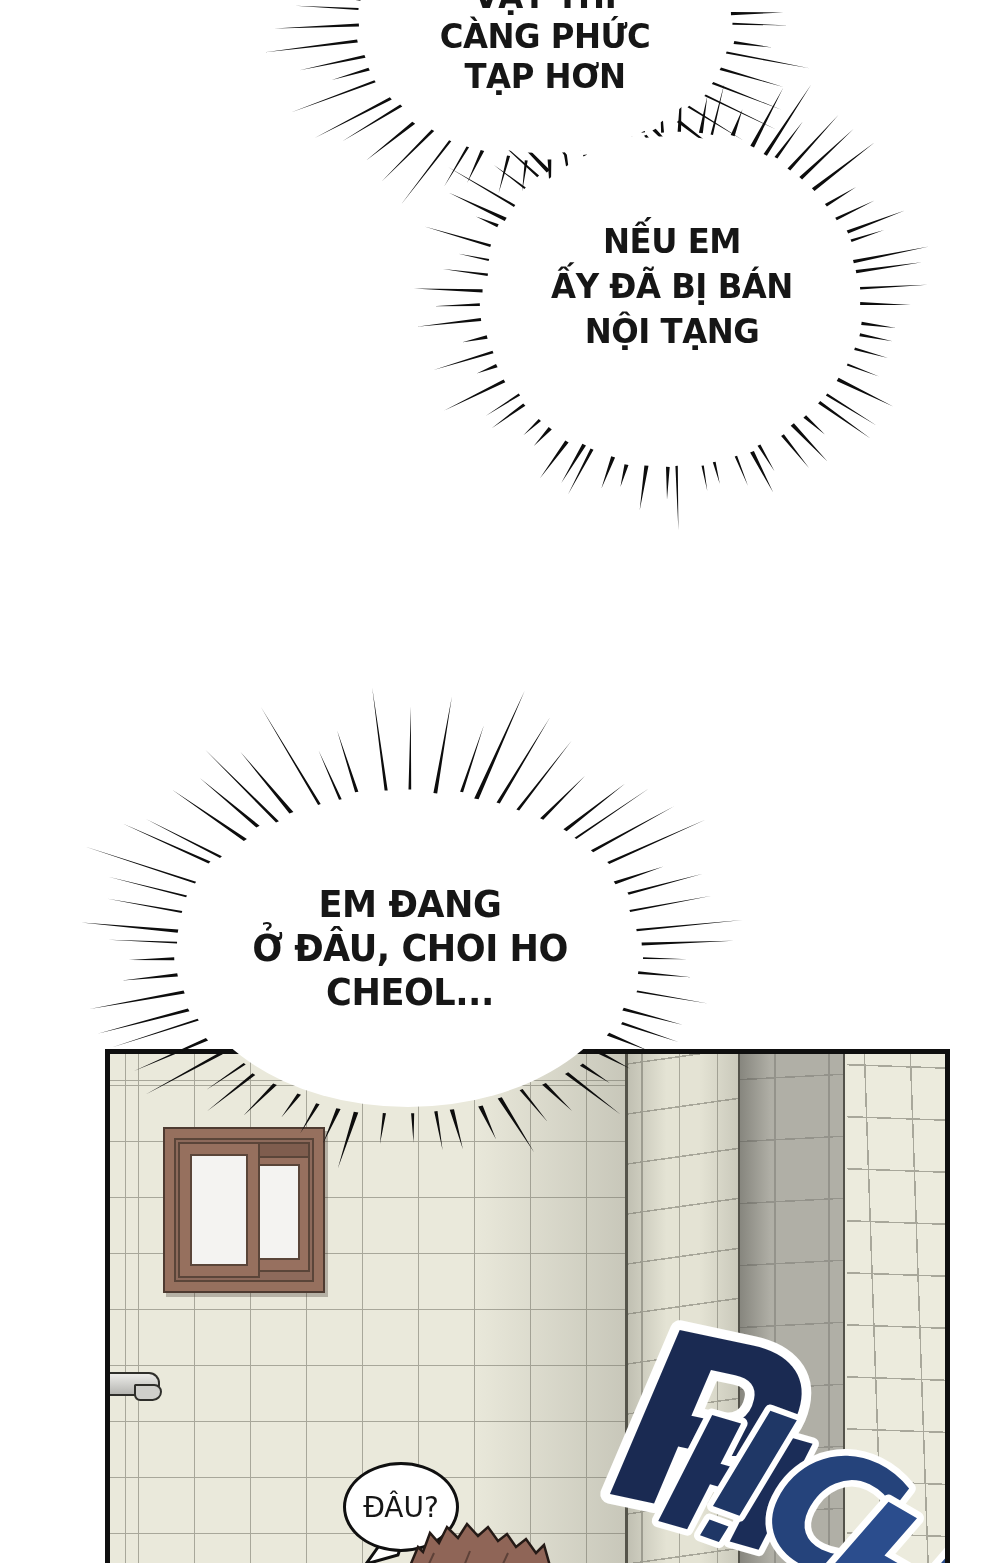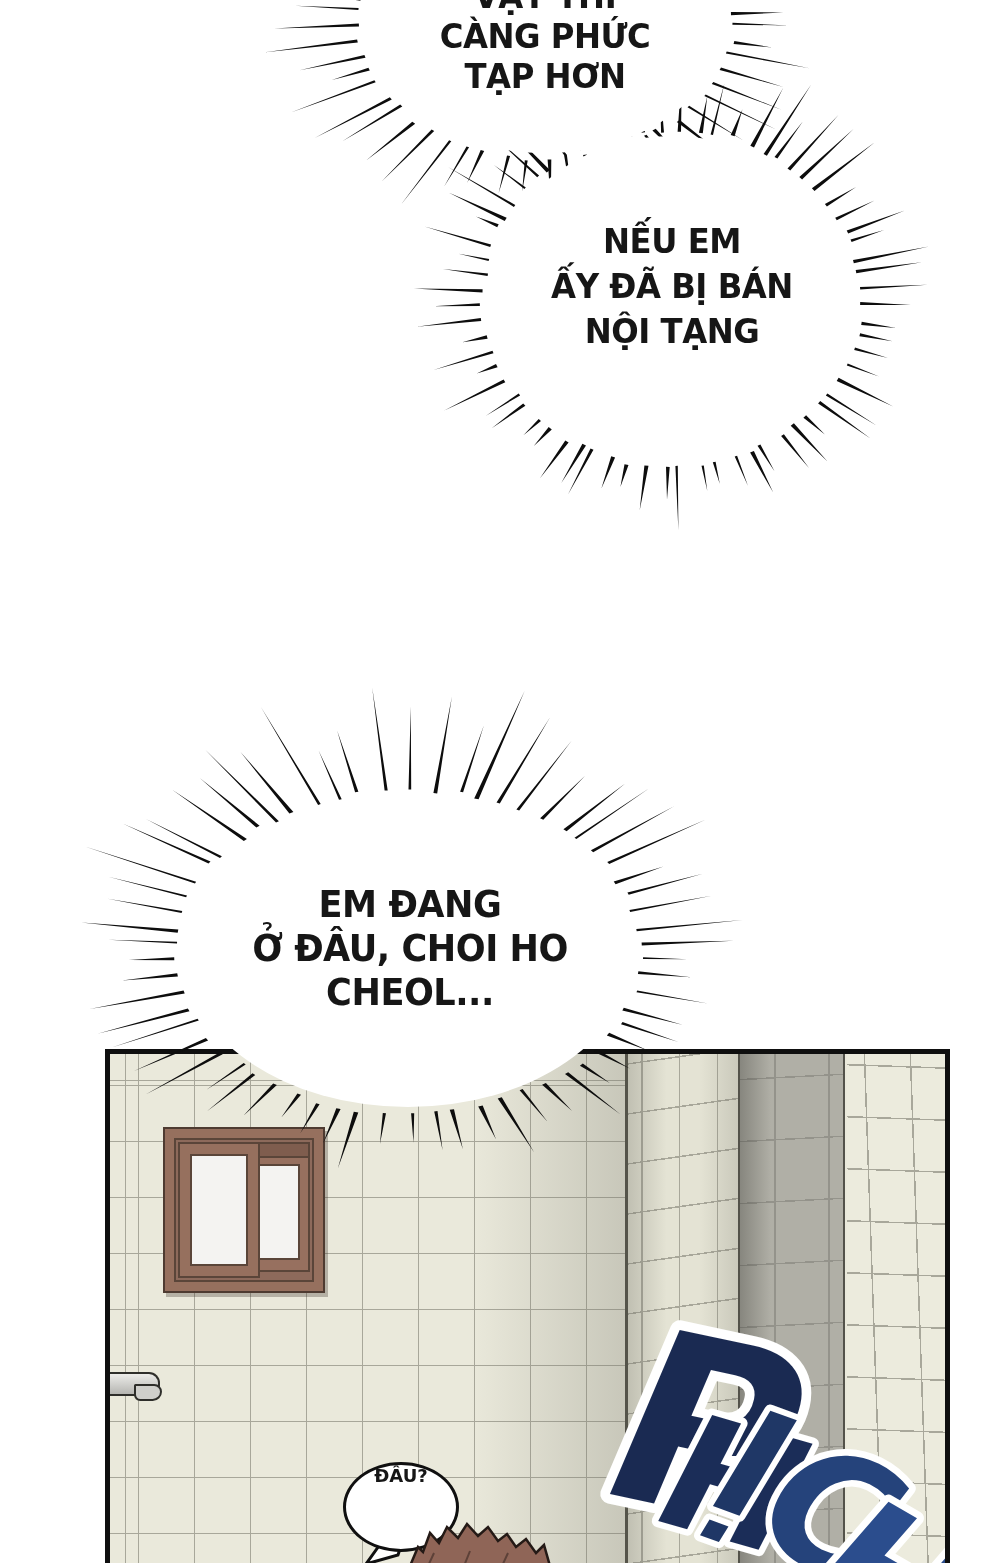--- a/index.html
+++ b/index.html
@@ -68,22 +68,22 @@
   .towel-end{position:absolute;right:-4px;bottom:-7px;width:24px;height:13px;
     background:#cfcfcb;border:2.5px solid #2e2e2a;border-radius:2px 10px 12px 8px;}
 
   .sfx-svg,.tail-svg,.hair-svg{position:absolute;left:0;top:0;width:835px;height:509px;pointer-events:none;}
   .sfx-svg{z-index:2;} .tail-svg{z-index:3;} .hair-svg{z-index:5;}
   .sfx-letter{font-family:"DejaVu Sans",sans-serif;font-weight:bold;font-style:italic;
     stroke:var(--sfx-outline);paint-order:stroke;stroke-linejoin:round;stroke-linecap:round;}
 
   .small-bubble{position:absolute;left:233px;top:408px;width:116px;height:90px;z-index:4;
     background:var(--bubble-fill);border:3.5px solid #101010;border-radius:50%;box-sizing:border-box;
-    display:flex;justify-content:center;
-    font-size:18px;font-weight:bold;color:var(--text);letter-spacing:0px;}
+    display:flex;align-items:center;justify-content:center;
+    font-size:28px;font-weight:normal;color:var(--text);letter-spacing:0px;}
 
   
   .burst-svg{position:absolute;left:0;top:0;width:1000px;height:1563px;z-index:6;pointer-events:none;}
   .btext{position:absolute;z-index:7;text-align:center;font-weight:bold;color:var(--text);
     transform:scaleX(.95);transform-origin:center;letter-spacing:-.5px;}
   .b1{left:395px;top:-24px;width:300px;font-size:34px;line-height:40px;}
   .b2{left:487px;top:219px;width:370px;font-size:34px;line-height:45px;}
   .b3{left:225px;top:883px;width:370px;font-size:37px;line-height:44px;}
 </style>
 </head>

